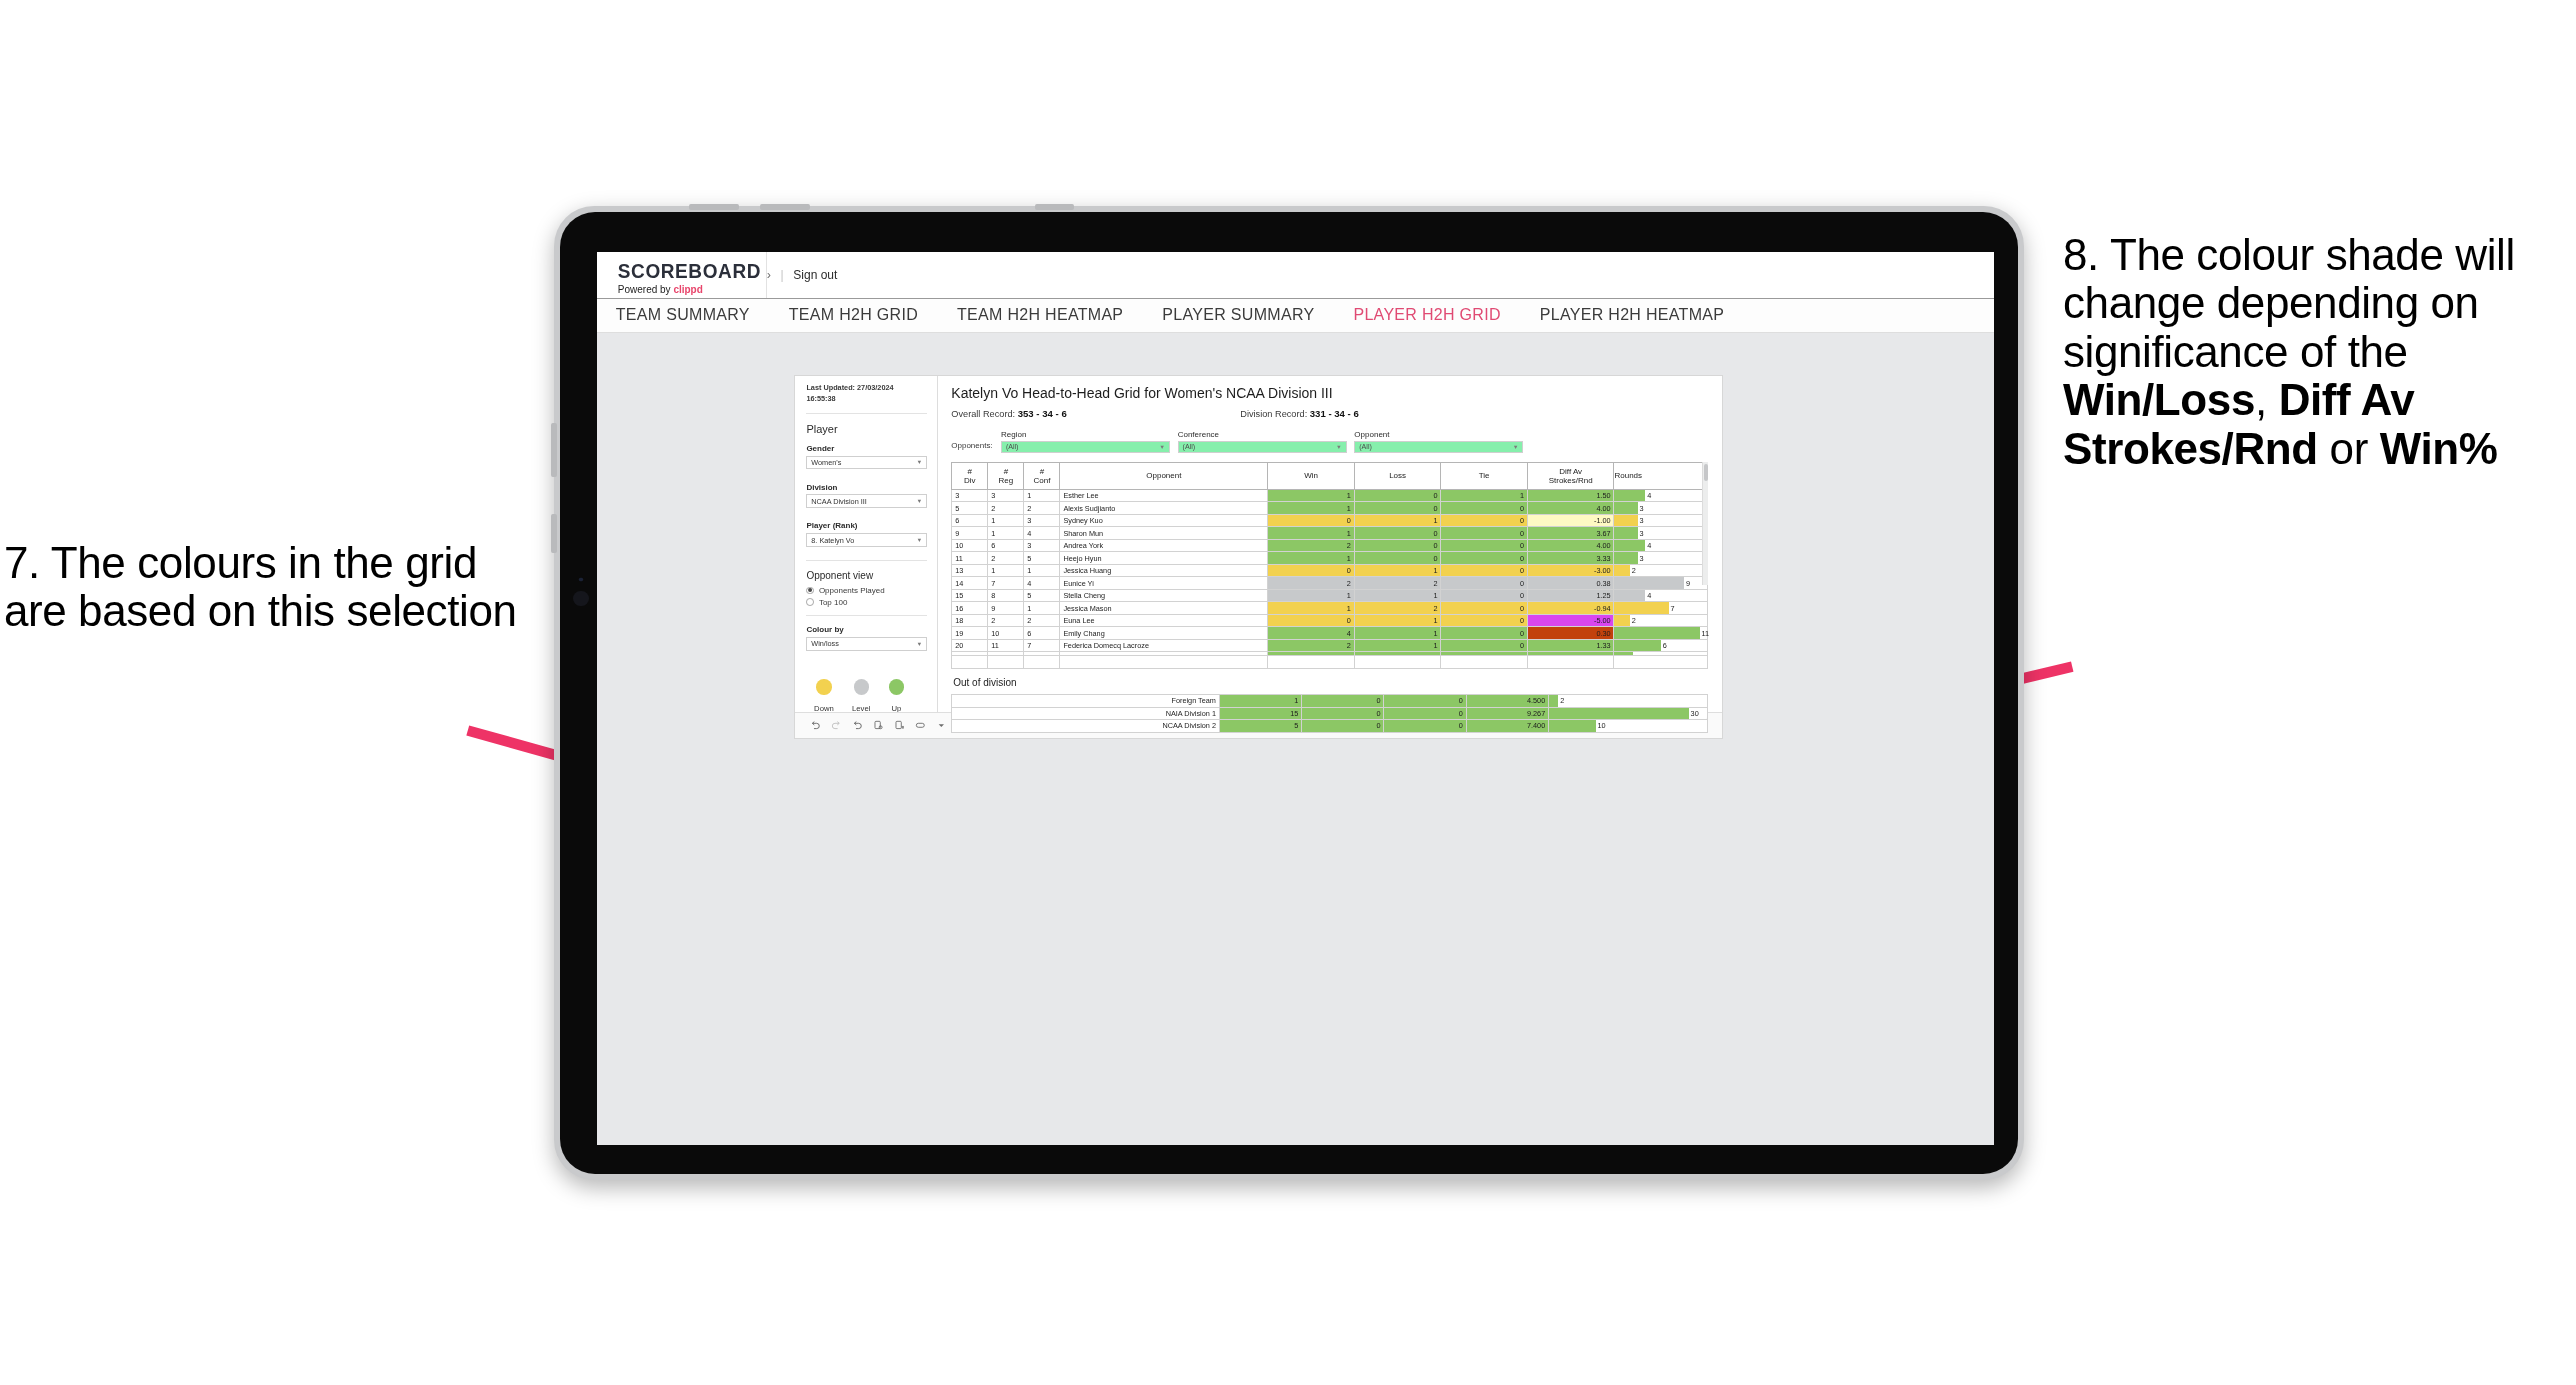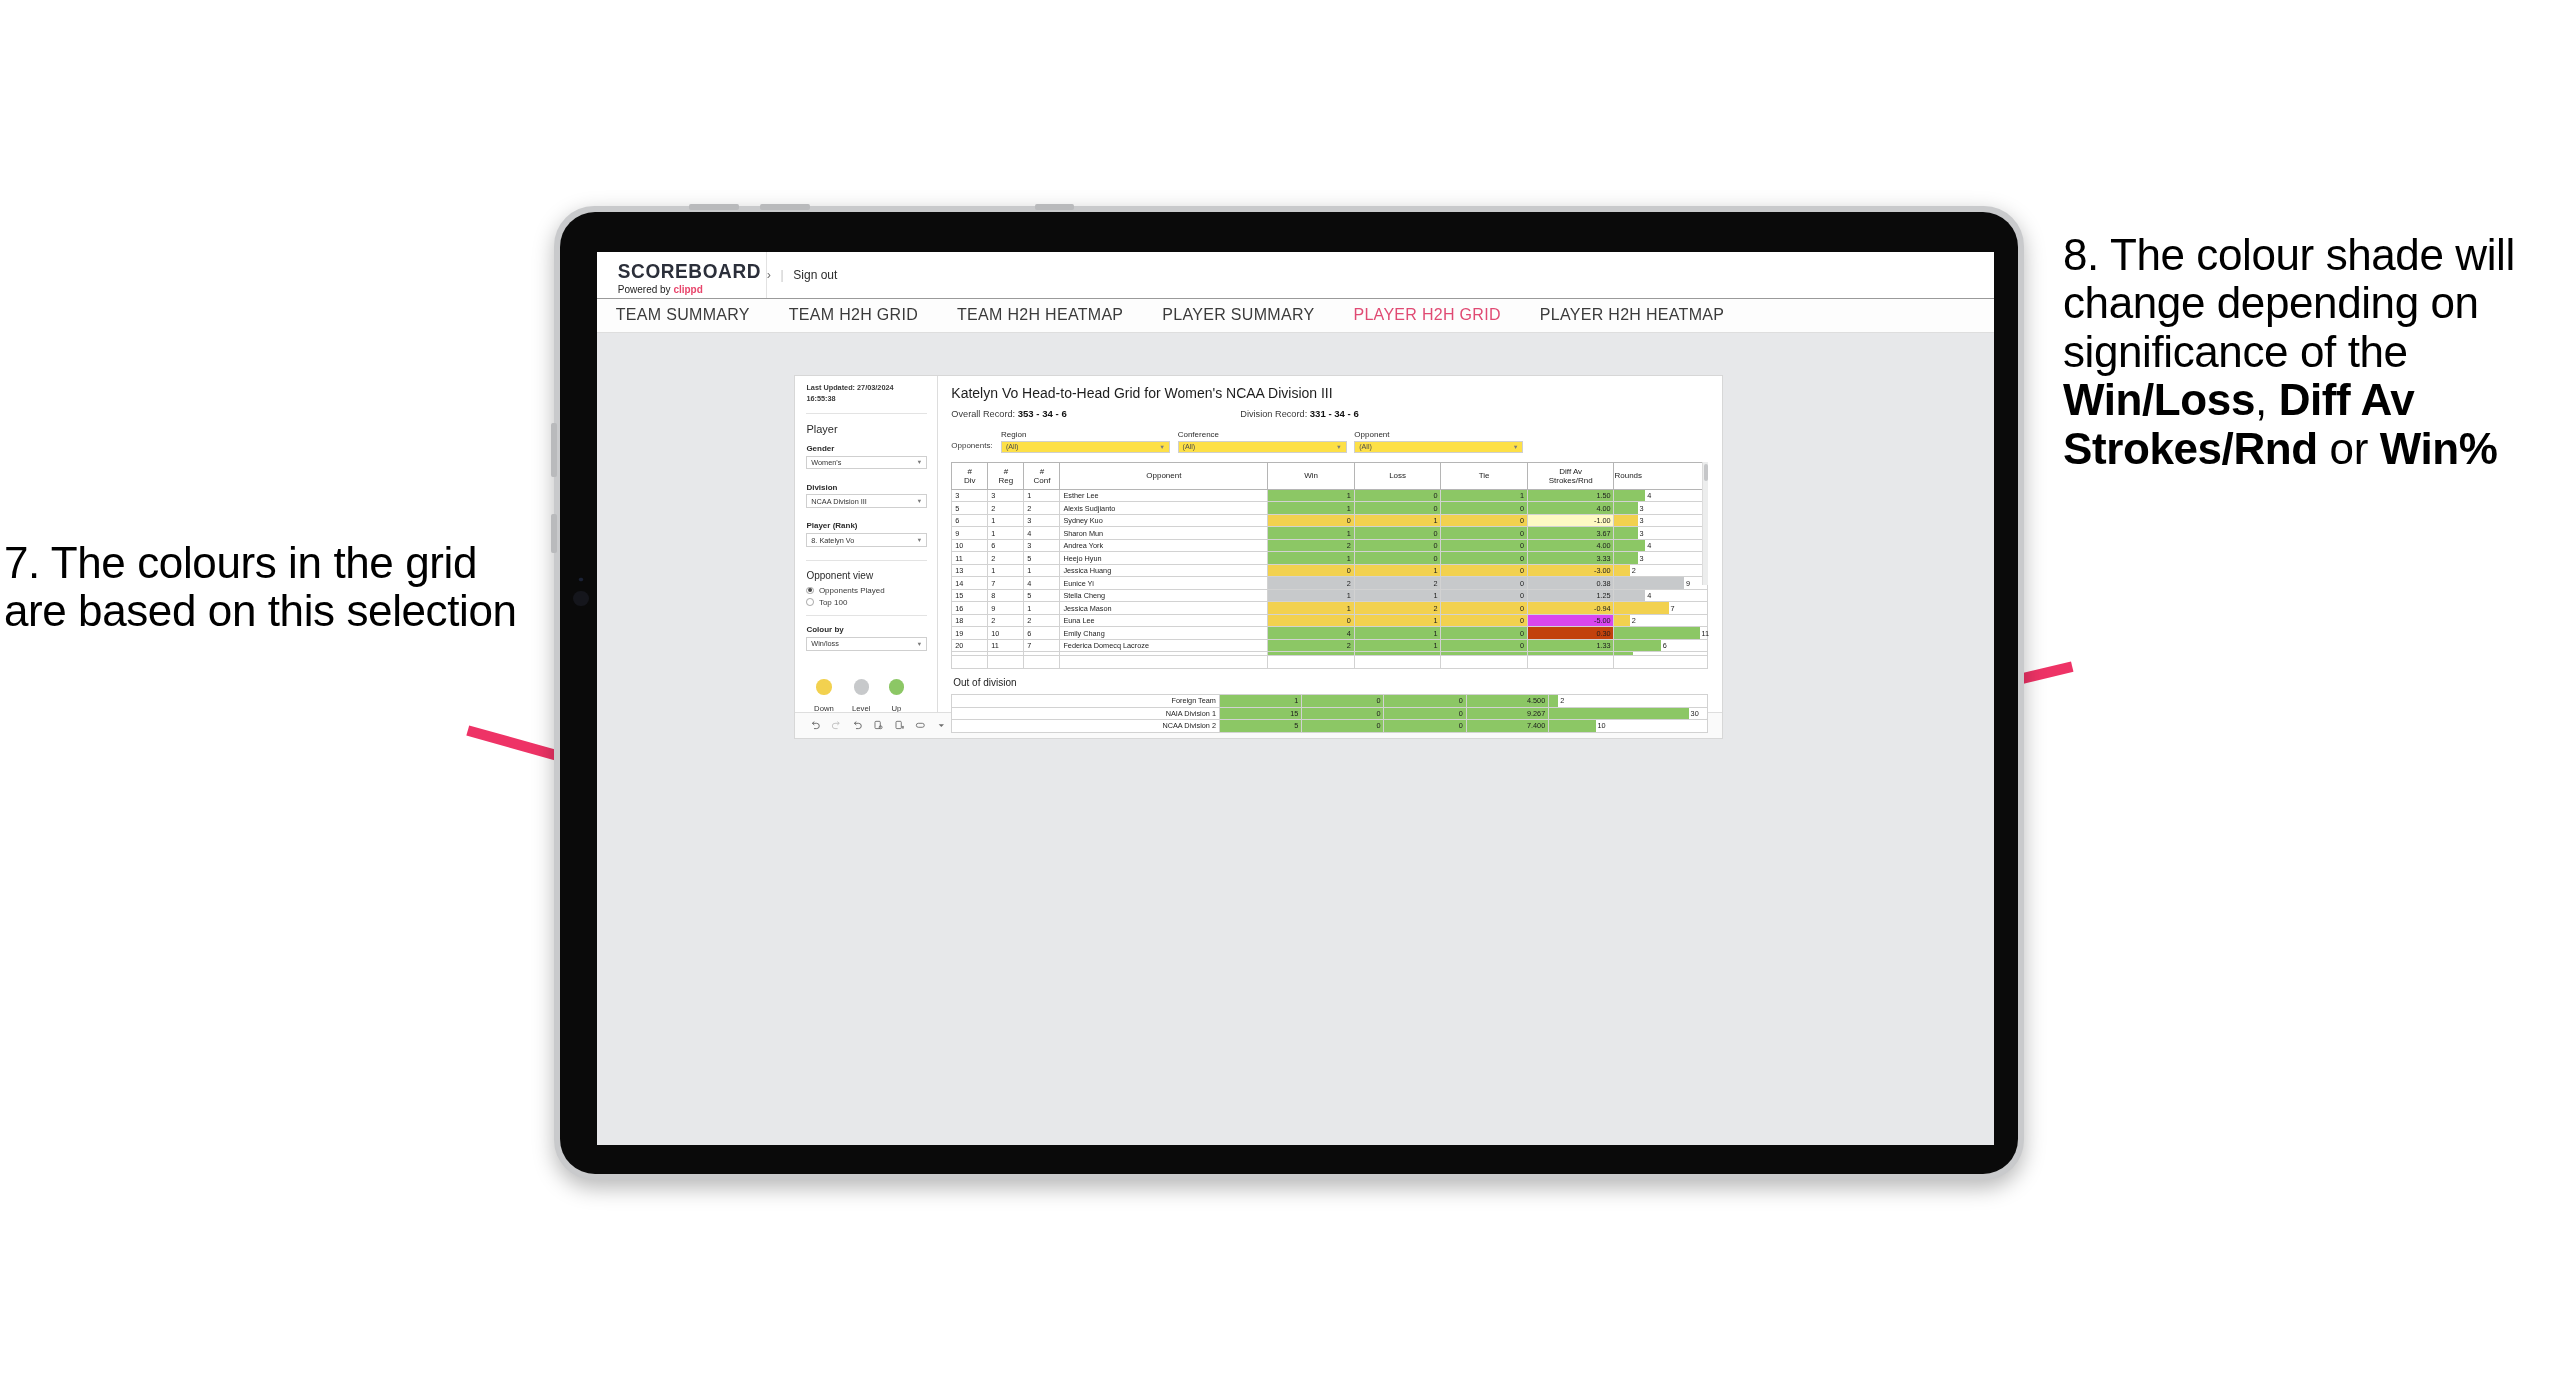--- a/index.html
+++ b/index.html
@@ -138,21 +138,21 @@
   #viz-title { font-size: 14px; color:#1d1d1d; margin-bottom: 6.7px; }
   #records { display:flex; font-size: 9.2px; color:#3a3a3a; margin-bottom: 10.6px; }
   #records .rec { width: 289px; }
   #records .rec b { color:#121212; font-weight:700; font-size:9.6px; }
 
   #opp-filters { display:flex; align-items:flex-end; gap:7.7px; margin-bottom: 8.7px; }
   #opp-filters .oplabel { font-size:8px; color:#3a3a3a; padding-bottom:2.9px; width:42px; }
   .fgroup { width: 169px; }
   .fgroup .flab { font-size: 8px; color:#2b2b2b; margin-bottom:1.9px; }
   .fsel {
-    height:12.5px; border:1px solid #cfcfcf; background:#fde047;
+    height:12.5px; border:1px solid #cfcfcf; background:#86efac;
     display:flex; align-items:center; justify-content:space-between;
     padding:0 3.9px; font-size:7.1px; color:#4a4a4a;
   }
   .fsel .caret { font-size:5.8px; color:#7b7b7b; }
 
   
   table.grid { border-collapse: collapse; width: 100%; table-layout: fixed; }
   table.grid th, table.grid td {
     border:1px solid #d2d2d2; font-size: 7.3px; color:#1c1c1c;
     height: 12.5px; padding: 0 2.9px; font-weight: 400; background:#fff;

